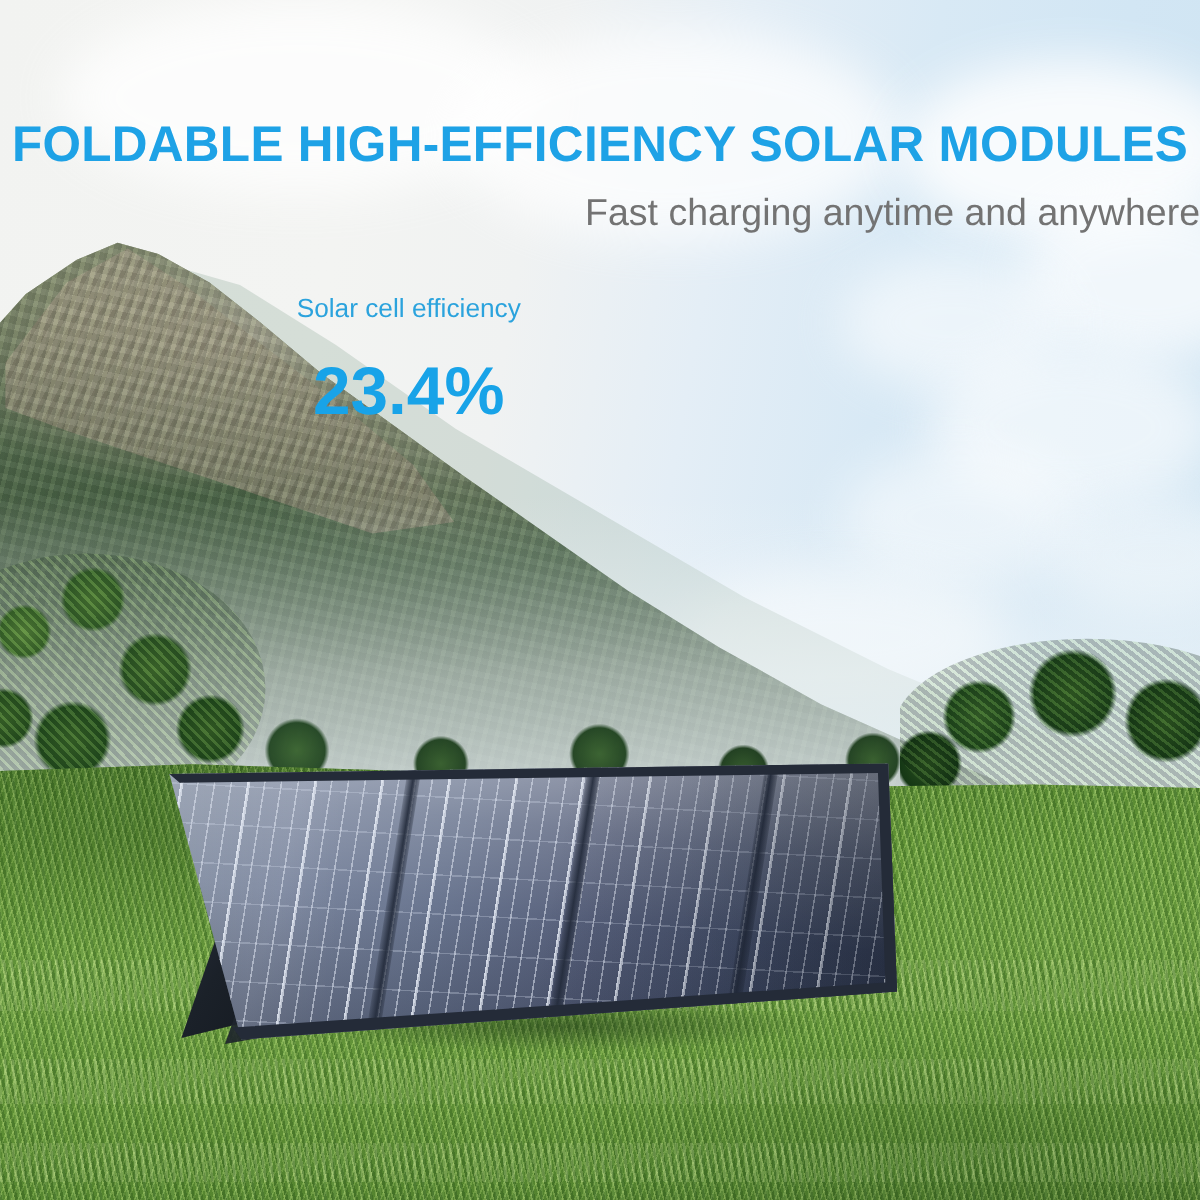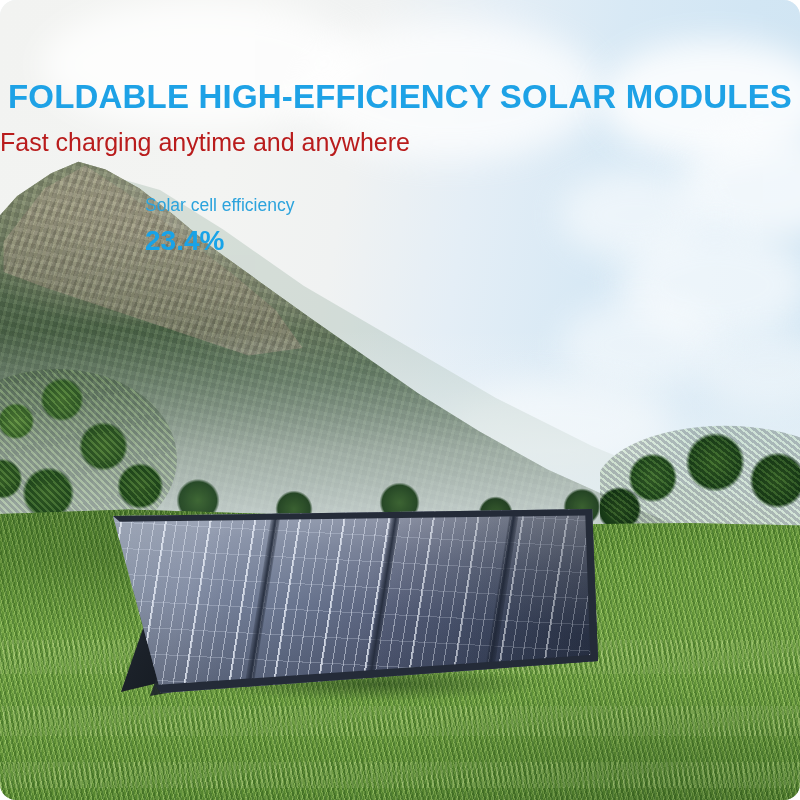--- a/index.html
+++ b/index.html
@@ -3,21 +3,20 @@
 <meta charset="utf-8">
 <style>
   html,body{margin:0;padding:0;background:#fff;}
   body{font-family:"Liberation Sans", sans-serif;}
 
   #scene{
     position:relative;
     width:800px;height:800px;
     overflow:hidden;
     background:#eef4f8;
-    border-radius:16px;
   }
 
   
   .sky{
     position:absolute;left:0;top:0;width:800px;height:560px;
     background:
       linear-gradient(100deg,
         #f2f3f1 0%, #f3f4f2 28%, #f0f2f2 42%,
         #e4eef6 56%, #d8e9f5 70%, #d2e6f4 84%, #cfe4f2 100%);
   }
@@ -224,39 +223,39 @@
     font-size:33.5px;
     font-weight:bold;
     letter-spacing:.2px;
     color:#1ea2e6;
     font-family:"Liberation Sans", sans-serif;
     transform:scaleX(.985);
     white-space:nowrap;
   }
   .subtitle{
     position:absolute;left:0;top:128px;width:800px;
-    text-align:left;
+    text-align:right;
     font-size:25px;
-    color:#b91c1c;
+    color:#737373;
     font-family:"Liberation Sans", sans-serif;
     white-space:nowrap;
   }
   .stats{
     position:absolute;left:145px;top:196px;width:510px;
     display:flex;
   }
-  .stat{flex:1;text-align:left;}
+  .stat{flex:1;text-align:center;}
   .stat-label{
     font-size:17.5px;color:#2ba3dd;
     font-family:"Liberation Sans", sans-serif;
     line-height:1.1;
   }
   .stat-value{
-    margin-top:10px;
-    font-size:28px;font-weight:bold;color:#18a3e8;
+    margin-top:20px;
+    font-size:45px;font-weight:bold;color:#18a3e8;
     font-family:"Liberation Sans", sans-serif;
     line-height:1.15;
   }
 </style>
 </head>
 <body>
 
 <div id="scene">
 
   <div class="sky"></div>

